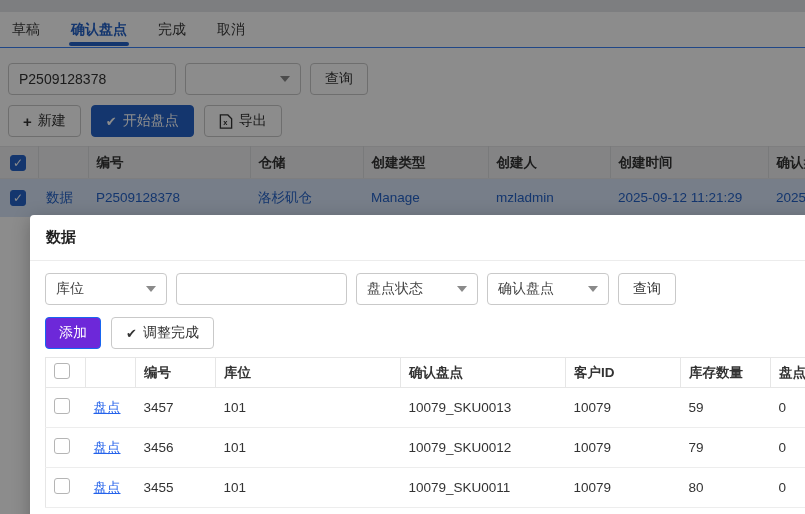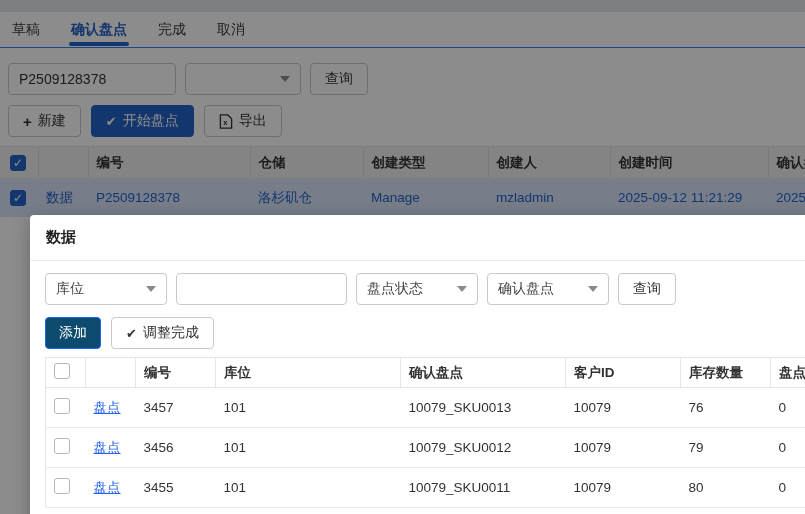--- a/index.html
+++ b/index.html
@@ -63,21 +63,21 @@
   .modal-head { height:46px; display:flex; align-items:center; padding:0 16px;
                 border-bottom:1px solid #ececec; }
   .modal-title { font-size:15px; font-weight:bold; color:#1f1f1f; }
   .modal-body { padding:12px 0 0 15px; }
 
   .filters { display:flex; gap:9px; align-items:center; }
   .filters .select { width:122px; color:#444; }
   .filters .input { width:171px; }
 
   .actions { display:flex; gap:10px; margin-top:12px; }
-  .btn.accent { background:#0c4a6e; border-color:#1766f0; color:#fff; padding:13px 13px; }
+  .btn.accent { background:#6d28d9; border-color:#1766f0; color:#fff; padding:13px 13px; }
 
   
   .detail-table { margin-top:8px; width:815px; border-collapse:collapse; table-layout:fixed;
                   font-size:13.5px; border-left:1px solid #e6e6e6; }
   .detail-table th { height:30px; text-align:left; font-weight:bold; padding:0 8px;
                      border:1px solid #e6e6e6; border-left:none; background:#fff;
                      white-space:nowrap; overflow:hidden; }
   .detail-table td { height:40px; padding:0 8px; border-bottom:1px solid #ededed;
                      white-space:nowrap; overflow:hidden; }
   .link { color:#2563eb; text-decoration:underline; cursor:pointer; }
@@ -219,21 +219,21 @@
           <th>库存数量</th>
           <th>盘点数量</th>
         </tr>
         <tr>
           <td><span class="cb"></span></td>
           <td><span class="link">盘点</span></td>
           <td>3457</td>
           <td>101</td>
           <td>10079_SKU0013</td>
           <td>10079</td>
-          <td>76</td>
+          <td>59</td>
           <td>0</td>
         </tr>
         <tr>
           <td><span class="cb"></span></td>
           <td><span class="link">盘点</span></td>
           <td>3456</td>
           <td>101</td>
           <td>10079_SKU0012</td>
           <td>10079</td>
           <td>79</td>

